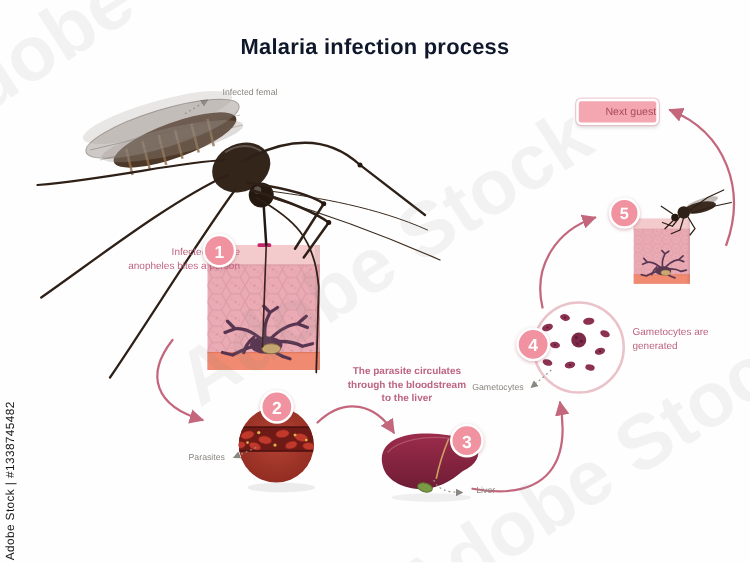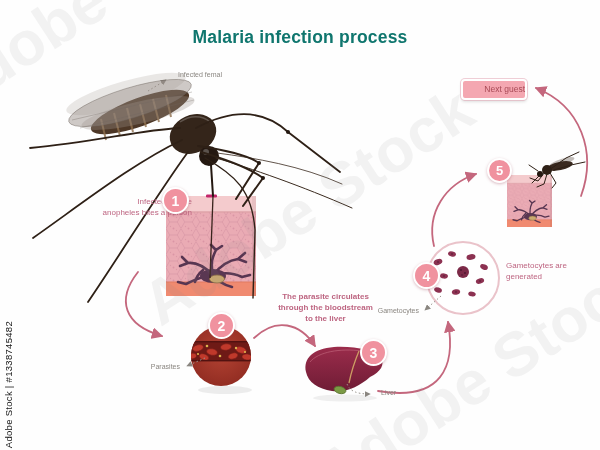--- a/index.html
+++ b/index.html
@@ -1,21 +1,21 @@
 <!DOCTYPE html>
 <html><head>
 <meta charset="utf-8">
 <style>
   html,body{margin:0;padding:0;background:#ffffff;}
   .canvas{position:relative;width:600px;height:450px;background:#fefefe;overflow:hidden;
           font-family:"Liberation Sans",sans-serif;}
   .art{position:absolute;left:0;top:0;width:600px;height:450px;}
 
   .title{position:absolute;left:0;top:27px;width:600px;text-align:center;
-         font-size:17.5px;font-weight:bold;letter-spacing:.2px;color:#0f766e;}
+         font-size:17.5px;font-weight:bold;letter-spacing:.2px;color:#0f172a;}
 
   .step-text{position:absolute;font-size:8px;line-height:11px;color:#bd6480;}
   .t1{left:102px;top:196px;width:90px;text-align:right;}
   .t3{left:278px;top:291px;width:95px;text-align:center;font-weight:bold;}
   .t4{left:506px;top:260px;width:62px;text-align:left;}
   .t5{left:466px;top:129px;width:112px;text-align:center;}
 
   .gray-label{position:absolute;font-size:7px;color:#8a8680;}
   .g-femal{left:178px;top:71px;}
   .g-parasites{left:138px;top:363px;width:42px;text-align:right;}

